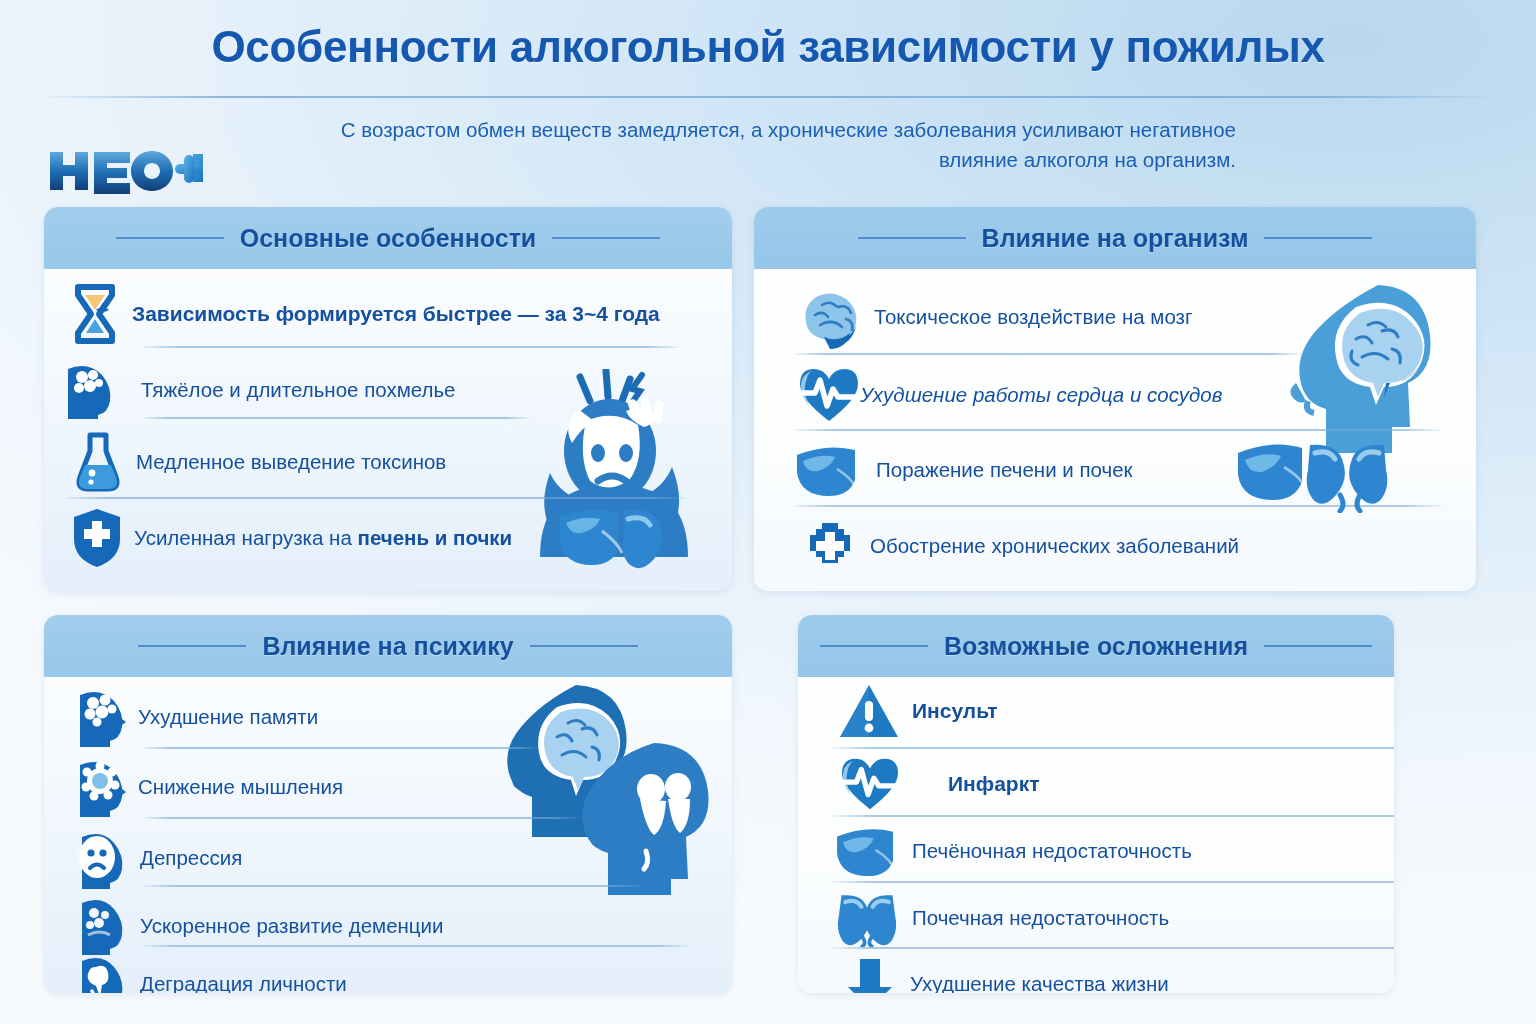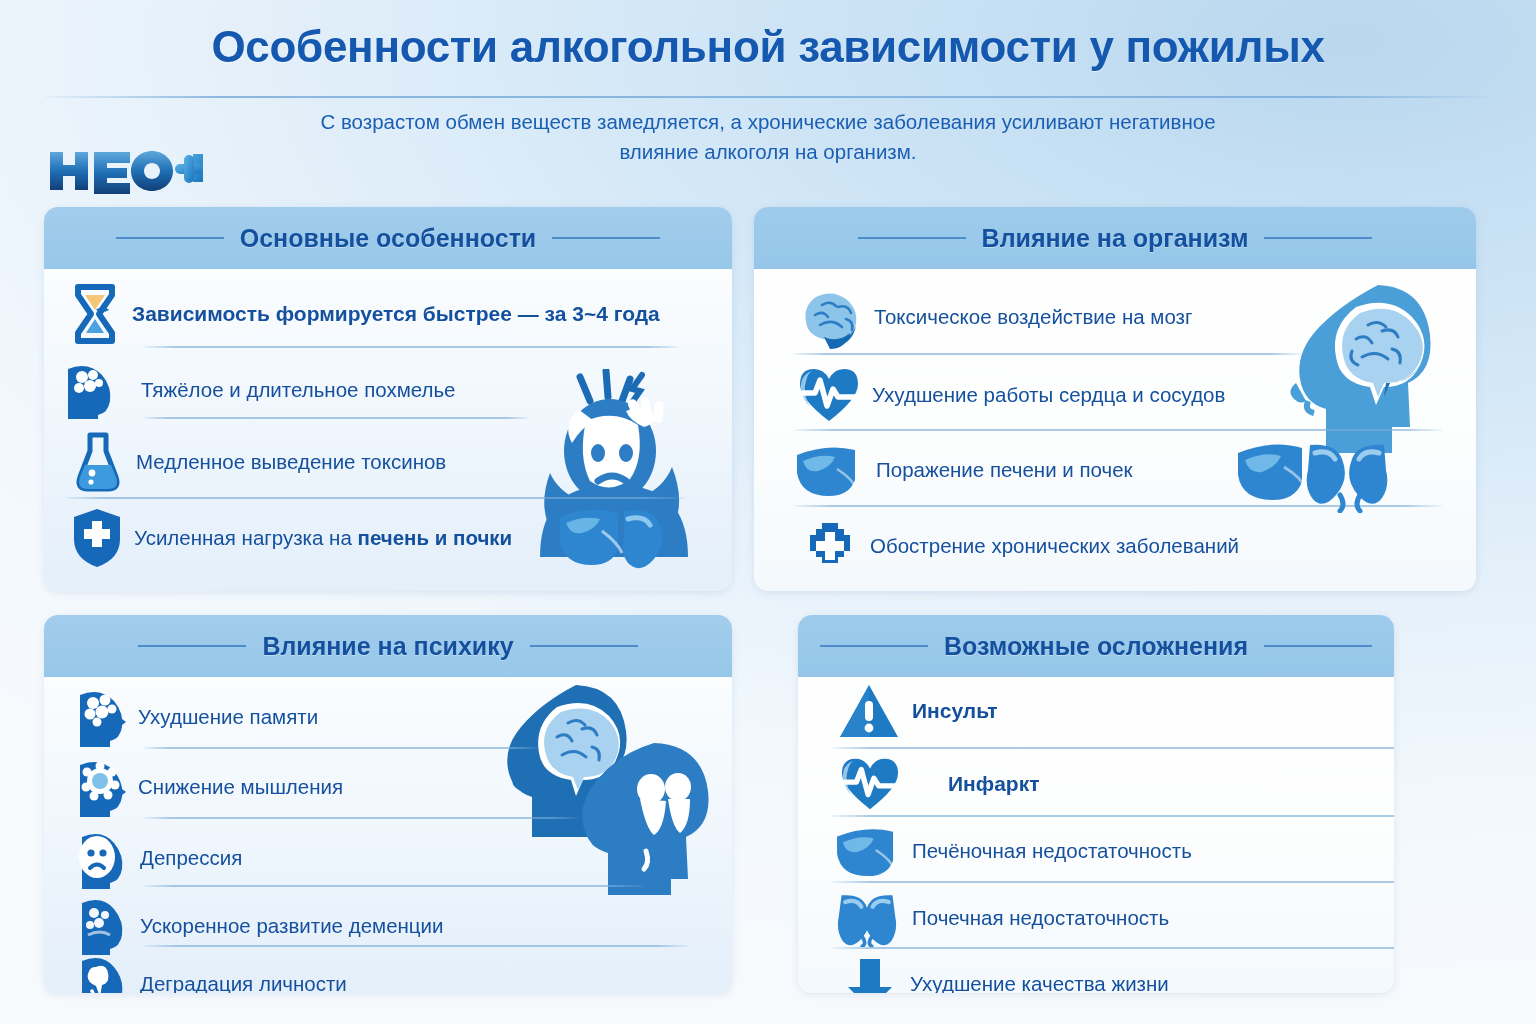--- a/index.html
+++ b/index.html
@@ -20,22 +20,22 @@
     font-size:44px;font-weight:bold;letter-spacing:-0.3px;
     color:#1558b0;
     text-shadow:0 1px 0 rgba(255,255,255,.55);
     font-family:"Liberation Sans","DejaVu Sans",sans-serif;
   }
   .title-rule{
     position:absolute;left:45px;right:45px;top:96px;height:2px;
     background:linear-gradient(90deg,rgba(120,175,220,.05),rgba(110,165,215,.75) 12%,rgba(110,165,215,.75) 88%,rgba(120,175,220,.05));
   }
   .subtitle{
-    position:absolute;left:300px;width:936px;top:107px;
-    text-align:center;line-height:1.45;
+    position:absolute;left:300px;width:936px;top:115px;
+    text-align:right;line-height:1.45;
     font-size:20.5px;color:#1a5fb4;font-weight:500;
   }
 
   
   .logo{position:absolute;left:48px;top:148px;width:155px;height:46px;}
   .logo svg{display:block;}
 
   
   .card{
     position:absolute;border-radius:14px;overflow:hidden;
@@ -259,21 +259,21 @@
         <span class="lbl" style="margin-left:10px;">Токсическое воздействие на мозг</span>
       </div>
       <div class="rowline" style="left:40px;width:508px;top:84px;"></div>
 
       <div class="row" style="left:44px;top:96px;">
         <svg class="ico" width="62" height="60" viewBox="0 0 62 60">
           <path d="M31 56 Q2 34 2 19 Q2 4 16 4 Q26 4 31 14 Q36 4 46 4 Q60 4 60 19 Q60 34 31 56 Z" fill="#1f7ac4"></path>
           <path d="M14 6 Q2 10 3 24 Q4 34 12 42 Q4 28 8 16 Q10 8 14 6 Z" fill="#a9d3ef" opacity=".85"></path>
           <path d="M5 28 h12 l5 -13 l7 26 l6 -17 l5 8 h18" stroke="#ffffff" stroke-width="5.5" fill="none" stroke-linejoin="round" stroke-linecap="round"></path>
         </svg>
-        <span class="lbl" style="margin-left:12px;">Ухудшение работы сердца и сосудов</span>
+        <span class="lbl" style="font-style:italic;">Ухудшение работы сердца и сосудов</span>
       </div>
       <div class="rowline" style="left:40px;width:648px;top:160px;"></div>
 
       <div class="row" style="left:40px;top:172px;">
         <svg class="ico" width="68" height="58" viewBox="0 0 68 58">
           <path d="M3 14 q30 -12 58 -5 v30 q-6 16 -26 16 q-28 0 -32 -23 Z" fill="#2d86cf"></path>
           <path d="M9 20 q18 -8 32 -4 q-4 10 -17 14 q-12 2 -15 -10 Z" fill="#6fb8e8"></path>
           <path d="M43 28 q16 10 19 20" stroke="#ffffff" stroke-width="2.6" fill="none" opacity=".5"></path>
         </svg>
         <span class="lbl" style="margin-left:14px;">Поражение печени и почек</span>

